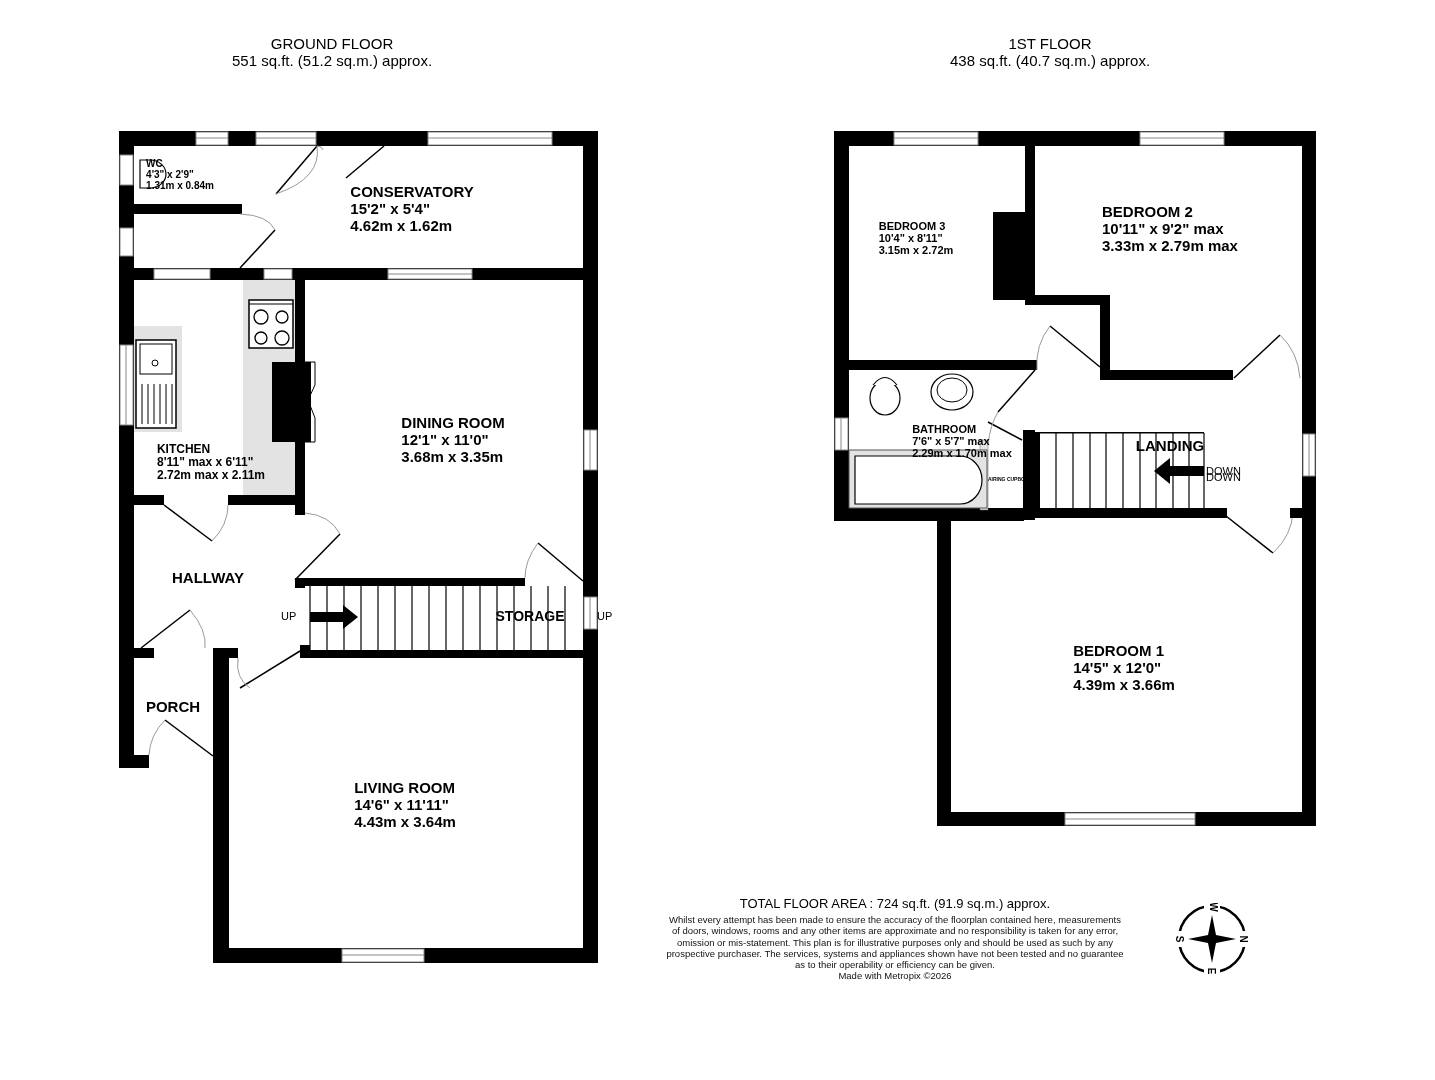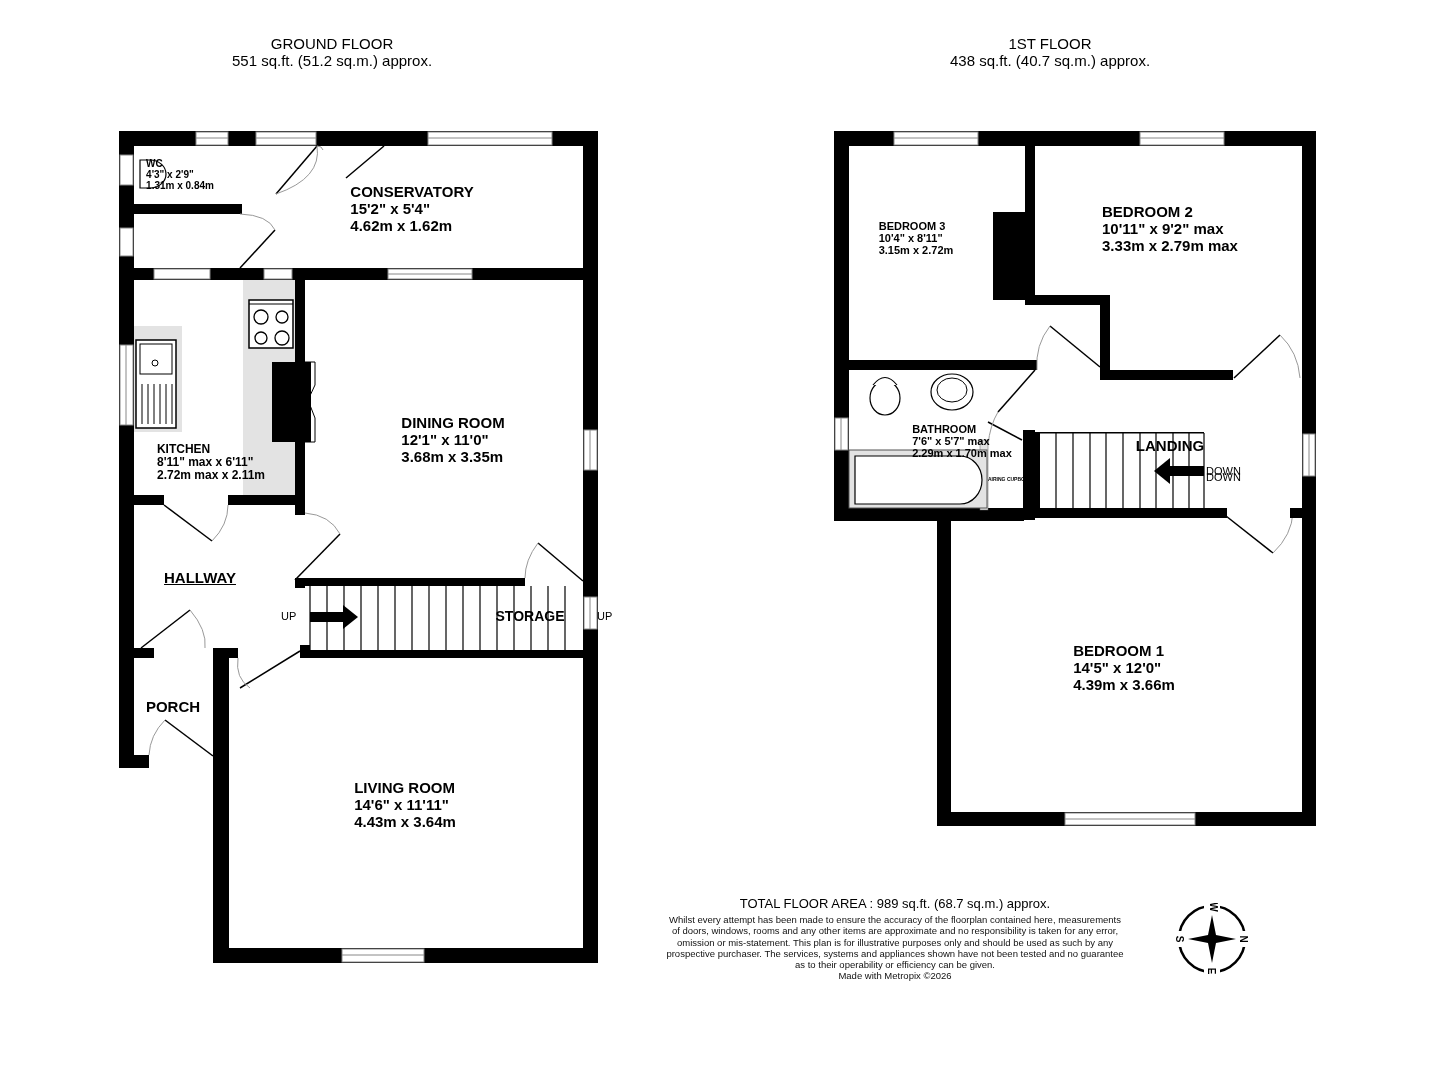--- a/index.html
+++ b/index.html
@@ -250,21 +250,21 @@
 <div class="room-label md" style="left:211px; top:443px;">
   <span class="name">KITCHEN</span>
   <span class="imp">8'11" max x 6'11"</span>
   <span class="met">2.72m max x 2.11m</span>
 </div>
 <div class="room-label lg" style="left:453px; top:414px;">
   <span class="name">DINING ROOM</span>
   <span class="imp">12'1"  x 11'0"</span>
   <span class="met">3.68m  x 3.35m</span>
 </div>
-<div class="room-label lg" style="left:200px; top:569px;text-decoration:underline;">
+<div class="room-label lg" style="left:208px; top:569px;">
   <span class="name">HALLWAY</span>
 </div>
 <div class="room-label lg" style="left:530px; top:608px; font-size:14px;">
   <span class="name">STORAGE</span>
 </div>
 <div class="room-label lg" style="left:173px; top:698px;">
   <span class="name">PORCH</span>
 </div>
 <div class="room-label lg" style="left:405px; top:779px;">
   <span class="name">LIVING ROOM</span>
@@ -295,21 +295,21 @@
 </div>
 <div class="small-tag" style="left:1206px; top:465px;">DOWN</div>
 <div class="small-tag" style="left:1206px; top:471px;">DOWN</div>
 <div class="room-label lg" style="left:1124px; top:642px;">
   <span class="name">BEDROOM 1</span>
   <span class="imp">14'5"  x 12'0"</span>
   <span class="met">4.39m  x 3.66m</span>
 </div>
 
 <div class="footer">
-  <div class="total">TOTAL FLOOR AREA : 989 sq.ft. (68.7 sq.m.) approx.</div>
+  <div class="total">TOTAL FLOOR AREA : 724 sq.ft. (91.9 sq.m.) approx.</div>
   <div class="disclaimer">
     <div>Whilst every attempt has been made to ensure the accuracy of the floorplan contained here, measurements</div>
     <div>of doors, windows, rooms and any other items are approximate and no responsibility is taken for any error,</div>
     <div>omission or mis-statement. This plan is for illustrative purposes only and should be used as such by any</div>
     <div>prospective purchaser. The services, systems and appliances shown have not been tested and no guarantee</div>
     <div>as to their operability or efficiency can be given.</div>
     <div>Made with Metropix ©2026</div>
   </div>
 </div>
 

